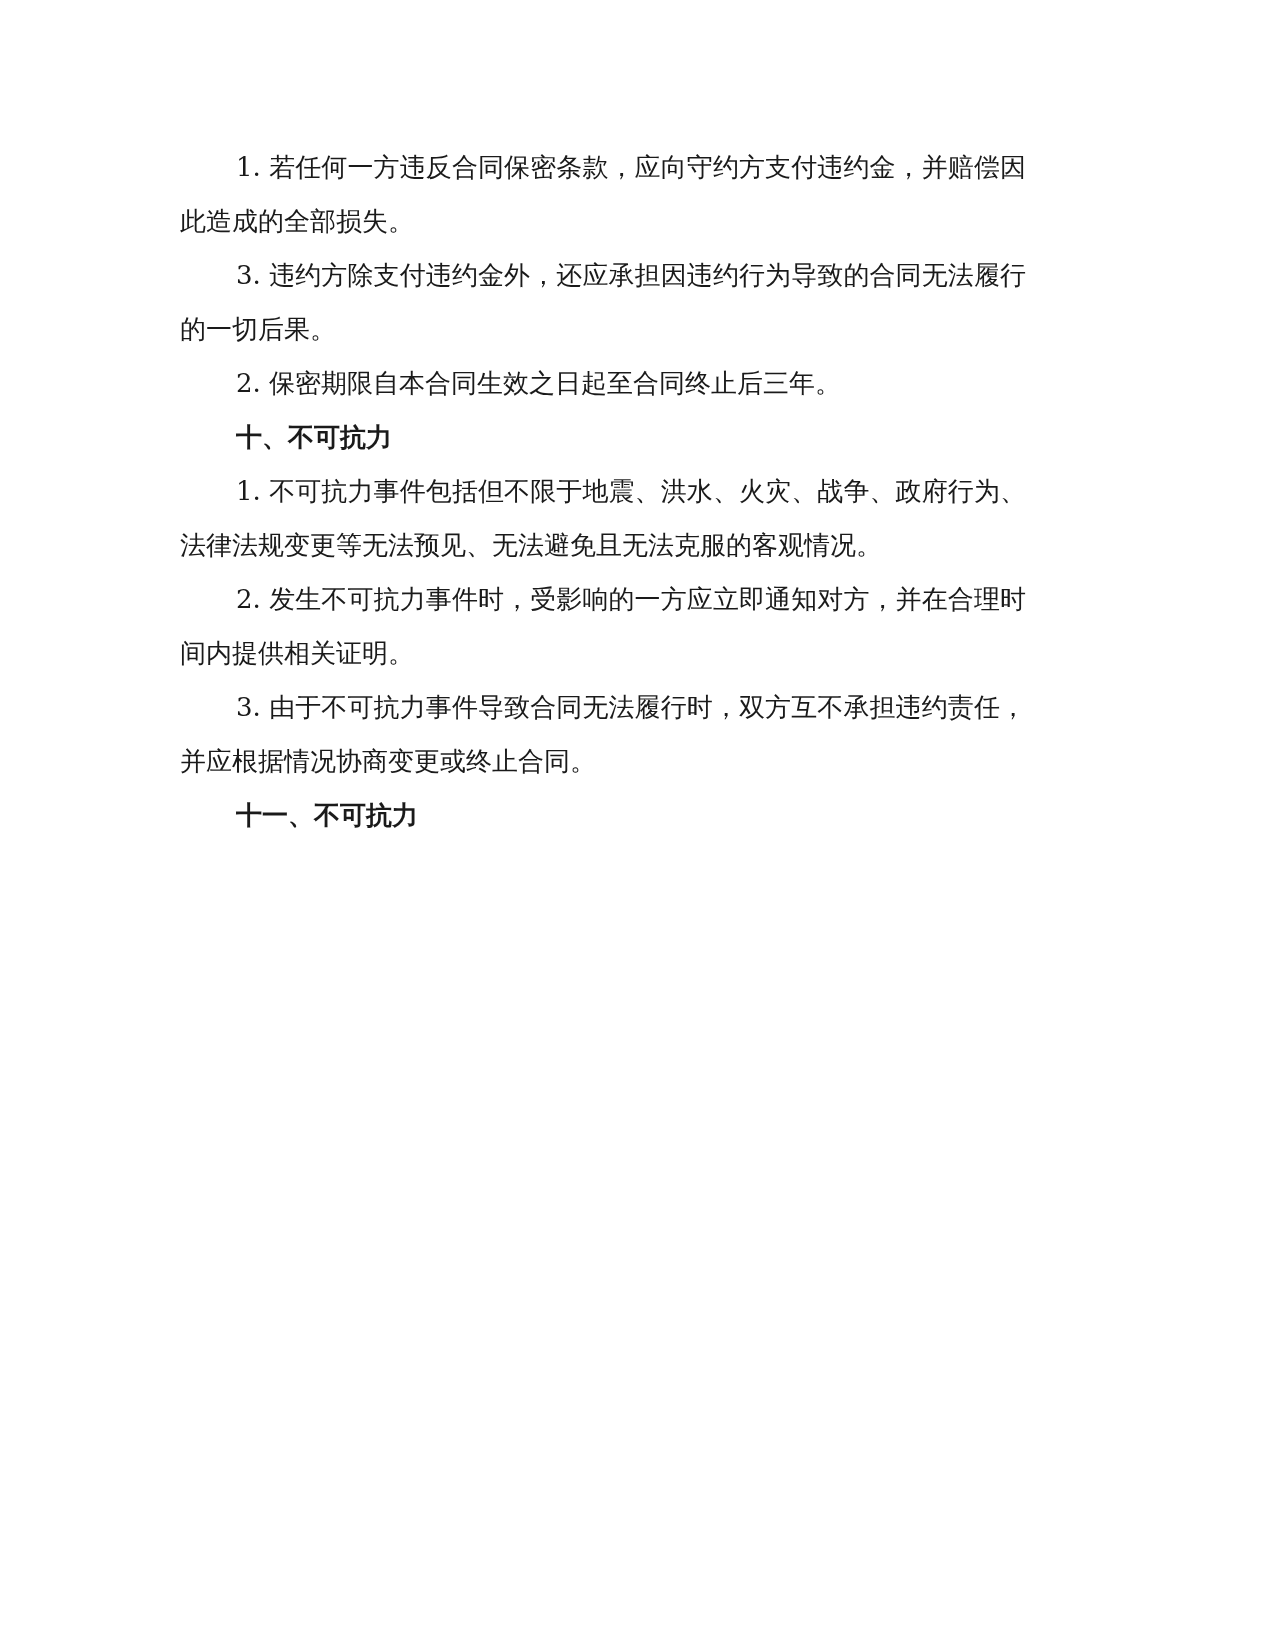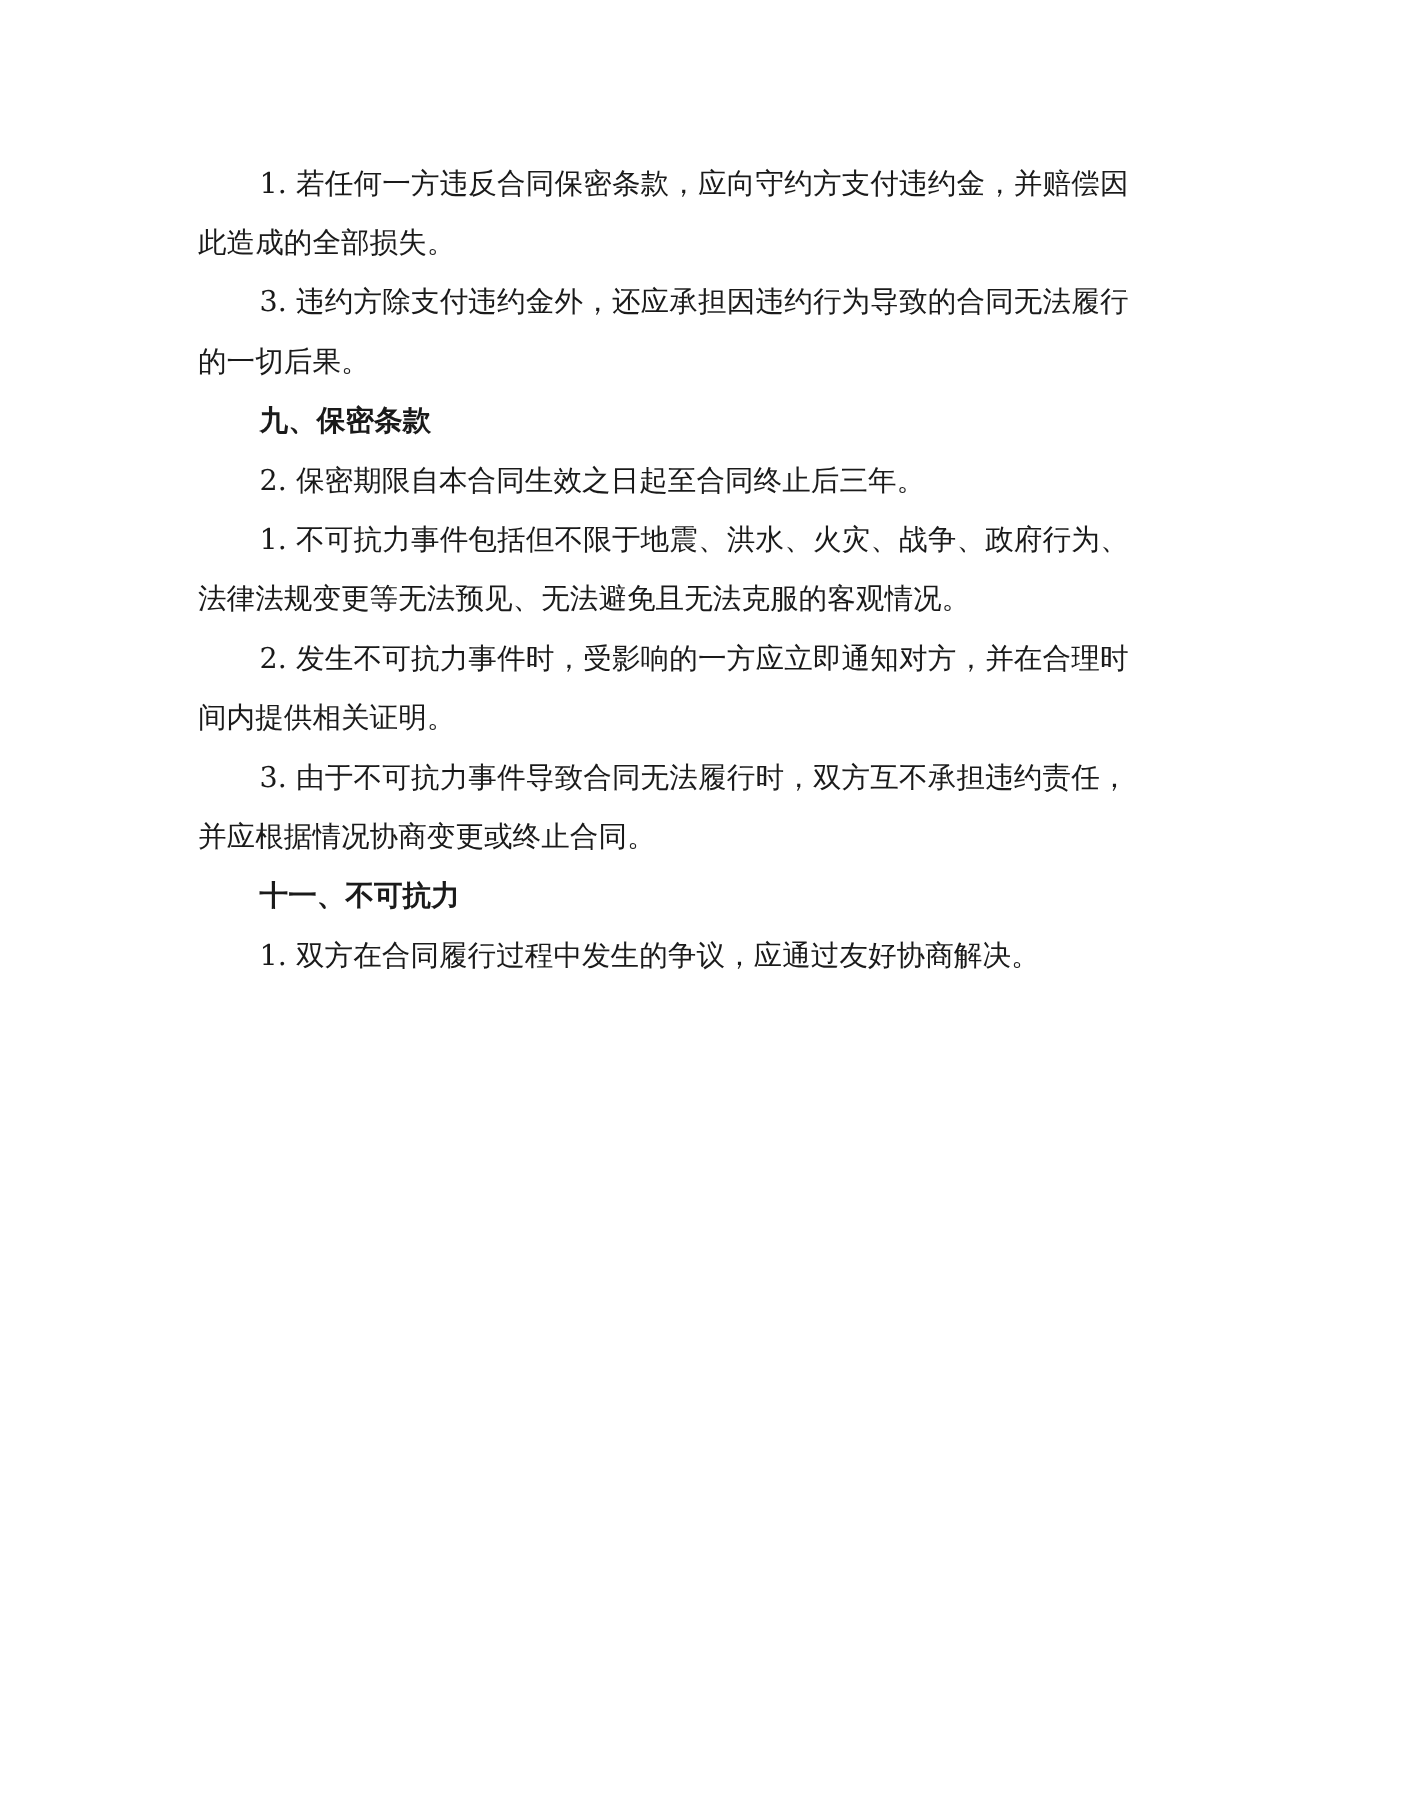--- a/index.html
+++ b/index.html
@@ -12,20 +12,19 @@
   }
   .para { margin: 0; text-indent: 56px; }
   .heading { margin: 0; text-indent: 56px; font-family: "DejaVu Sans", "Liberation Sans", sans-serif; font-weight: bold; }
 </style>
 </head>
 <body>
 
 <div class="page">
   <p class="para">1. 若任何一方违反合同保密条款，应向守约方支付违约金，并赔偿因此造成的全部损失。</p>
   <p class="para">3. 违约方除支付违约金外，还应承担因违约行为导致的合同无法履行的一切后果。</p>
-  <p class="heading">九、保密条款</p>
   <p class="para">2. 保密期限自本合同生效之日起至合同终止后三年。</p>
+  <p class="heading">十、不可抗力</p>
   <p class="para">1. 不可抗力事件包括但不限于地震、洪水、火灾、战争、政府行为、法律法规变更等无法预见、无法避免且无法克服的客观情况。</p>
   <p class="para">2. 发生不可抗力事件时，受影响的一方应立即通知对方，并在合理时间内提供相关证明。</p>
   <p class="para">3. 由于不可抗力事件导致合同无法履行时，双方互不承担违约责任，并应根据情况协商变更或终止合同。</p>
   <p class="heading">十一、不可抗力</p>
-  <p class="para">1. 双方在合同履行过程中发生的争议，应通过友好协商解决。</p>
 </div>
 
 </body></html>

